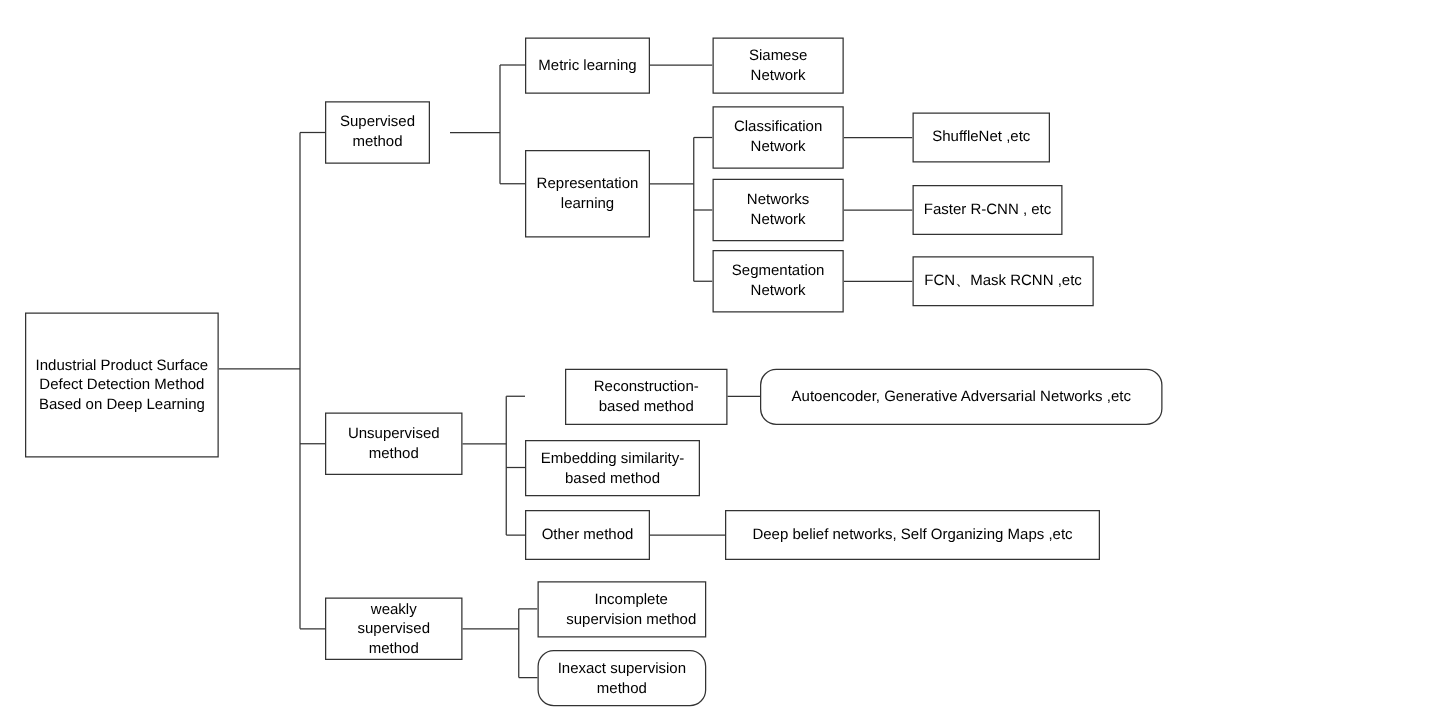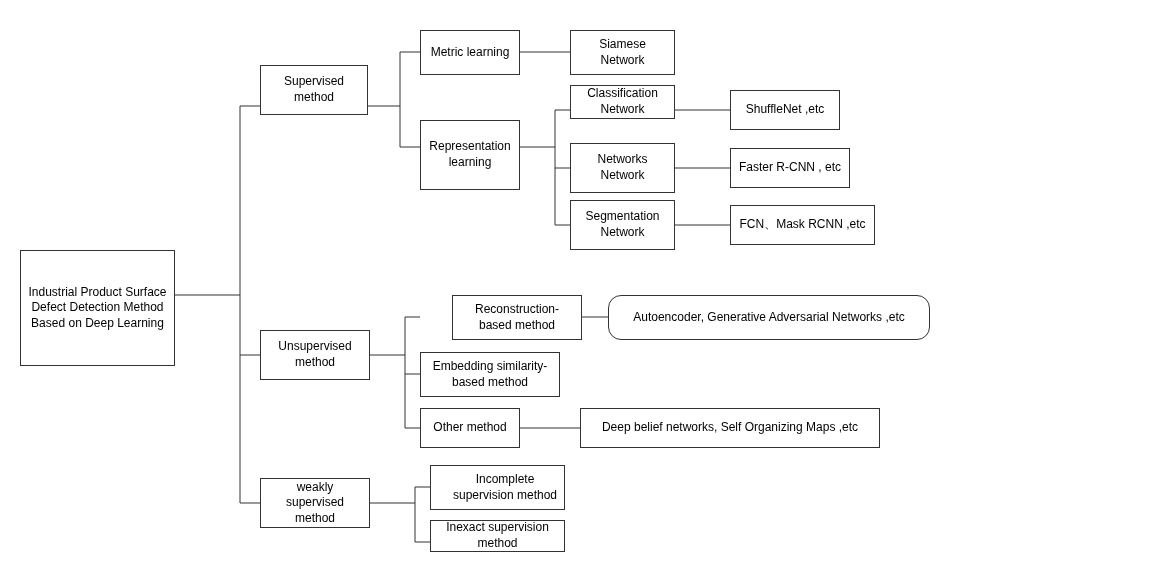--- a/index.html
+++ b/index.html
@@ -83,33 +83,33 @@
     <line x1="520" y1="428" x2="580" y2="428"></line>
 
     <line x1="360" y1="503" x2="415" y2="503"></line>
     <line x1="415" y1="487" x2="415" y2="542"></line>
     <line x1="415" y1="487" x2="430" y2="487"></line>
     <line x1="415" y1="542" x2="430" y2="542"></line>
   </svg>
 
   <div class="node" style="left:20px;top:250px;width:155px;height:116px;">Industrial Product Surface Defect Detection Method Based on Deep Learning</div>
 
-  <div class="node" style="left:260px;top:65px;width:108px;height:50px;">Supervised method</div>
+  <div class="node" style="left:260px;top:81px;width:84px;height:50px;">Supervised method</div>
 
   <div class="node" style="left:260px;top:478px;width:110px;height:50px;">weakly supervised method</div>
 
   <div class="node" style="left:260px;top:330px;width:110px;height:50px;">Unsupervised method</div>
 
   <div class="node" style="left:420px;top:30px;width:100px;height:45px;">Metric learning</div>
 
   <div class="node" style="left:570px;top:30px;width:105px;height:45px;">Siamese Network</div>
 
   <div class="node" style="left:420px;top:120px;width:100px;height:70px;">Representation learning</div>
 
-  <div class="node" style="left:570px;top:85px;width:105px;height:34px;">Classification Network</div>
+  <div class="node" style="left:570px;top:85px;width:105px;height:50px;">Classification Network</div>
 
   <div class="node" style="left:570px;top:143px;width:105px;height:50px;">Networks Network</div>
 
   <div class="node" style="left:570px;top:200px;width:105px;height:50px;">Segmentation Network</div>
 
   <div class="node" style="left:730px;top:90px;width:110px;height:40px;">ShuffleNet ,etc</div>
 
   <div class="node" style="left:730px;top:148px;width:120px;height:40px;">Faster R-CNN , etc</div>
 
   <div class="node" style="left:730px;top:205px;width:145px;height:40px;">FCN、Mask RCNN ,etc</div>
@@ -119,14 +119,14 @@
   <div class="node" style="left:608px;top:295px;width:322px;height:45px;border-radius:13px;">Autoencoder, Generative Adversarial Networks ,etc</div>
 
   <div class="node" style="left:420px;top:352px;width:140px;height:45px;">Embedding similarity-based method</div>
 
   <div class="node" style="left:420px;top:408px;width:100px;height:40px;">Other method</div>
 
   <div class="node" style="left:580px;top:408px;width:300px;height:40px;">Deep belief networks, Self Organizing Maps ,etc</div>
 
   <div class="node" style="left:430px;top:465px;width:135px;height:45px;padding-left:21px;">Incomplete supervision method</div>
 
-  <div class="node" style="left:430px;top:520px;width:135px;height:32px;">Inexact supervision method</div>
+  <div class="node" style="left:430px;top:520px;width:135px;height:45px;border-radius:13px;">Inexact supervision method</div>
 </div>
 
 </body></html>

